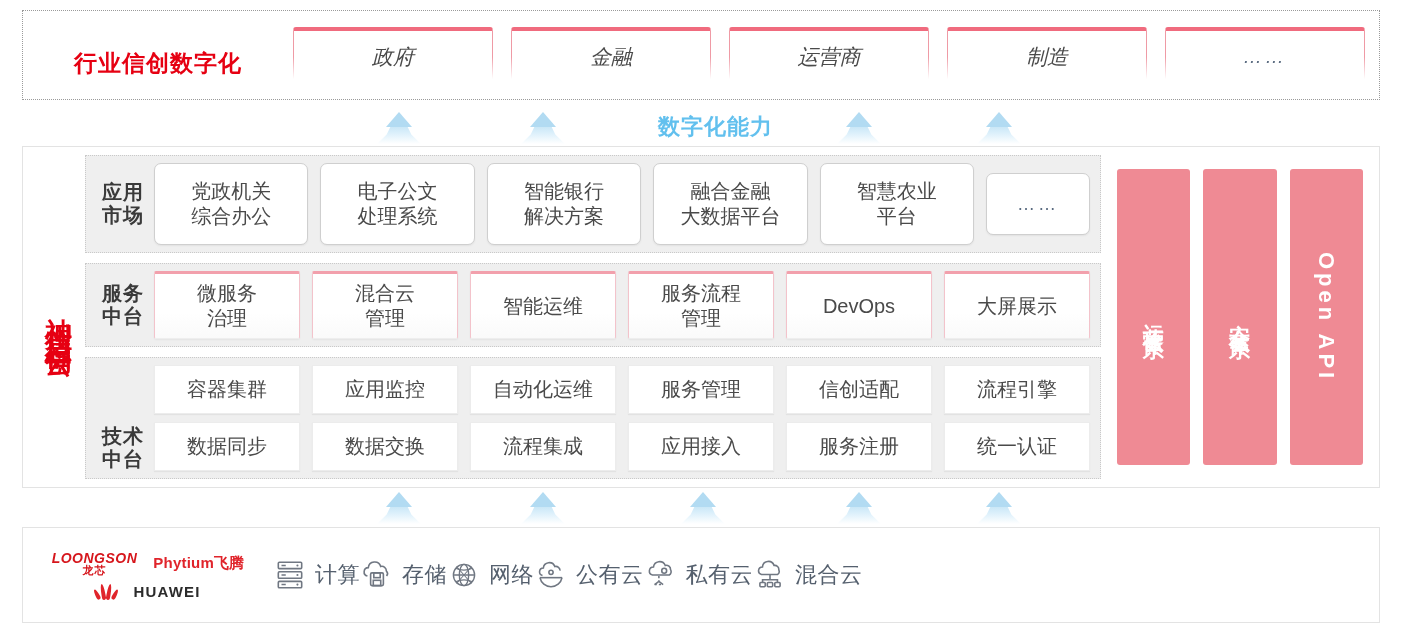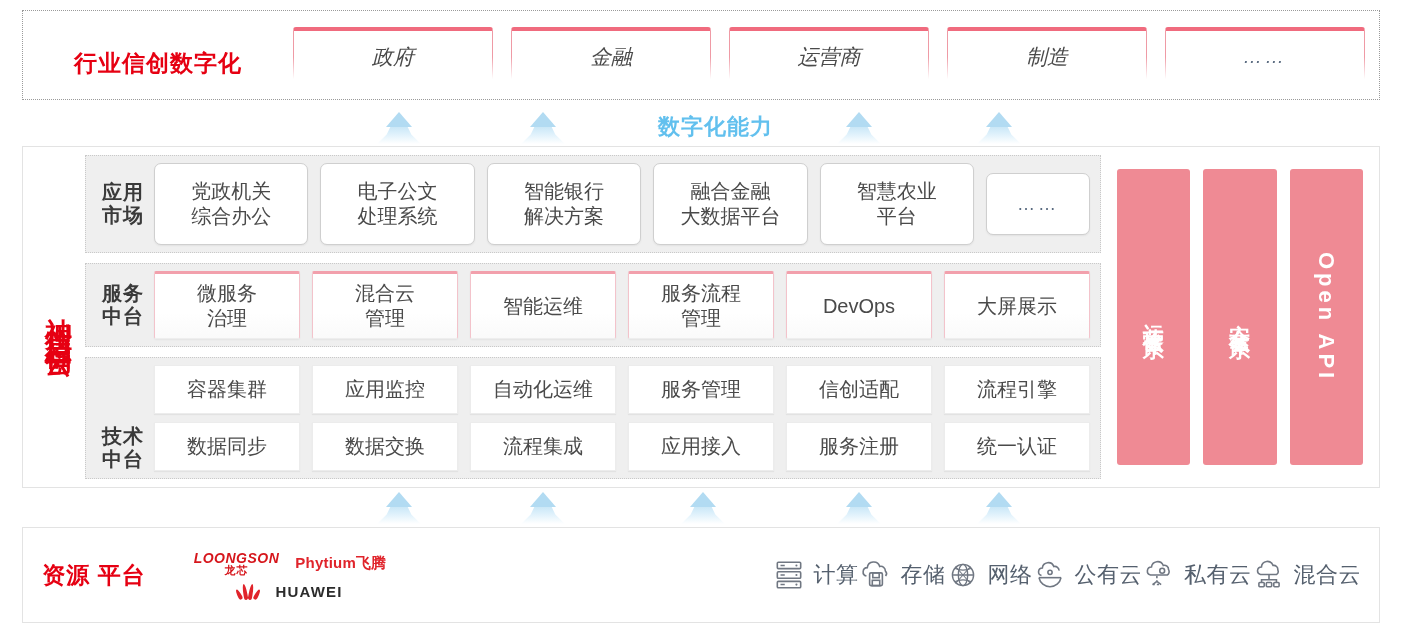--- a/index.html
+++ b/index.html
@@ -186,21 +186,21 @@
   .huawei-mark i {
     position: absolute; bottom: 0; width: 4px; background: #e0242b;
     border-radius: 50% 50% 2px 2px / 70% 70% 2px 2px; display: block;
   }
   .huawei-mark i:nth-child(1) { left: 0;  height: 11px; transform: rotate(-28deg); }
   .huawei-mark i:nth-child(2) { left: 6px;  height: 16px; transform: rotate(-10deg); }
   .huawei-mark i:nth-child(3) { left: 12px; height: 16px; transform: rotate(10deg); }
   .huawei-mark i:nth-child(4) { left: 18px; height: 11px; transform: rotate(28deg); }
   .huawei-txt { font-size: 15px; font-weight: bold; color: #2b2b2b; letter-spacing: 1.2px; }
 
-  .res-items { flex: 1; display: flex; align-items: center; justify-content: flex-end; padding-right: 18px; }
+  .res-items { flex: 1; display: flex; align-items: center; justify-content: flex-start; padding-right: 18px; }
   .res-item { display: flex; align-items: center; gap: 8px; }
   .res-item .ico { width: 34px; height: 34px; flex: none; color: #707782; }
   .res-item .ico svg { display: block; width: 34px; height: 34px; }
   .res-item .name { font-size: 22px; color: #55606e; letter-spacing: 0.5px; }
 </style>
 </head>
 <body>
 
 <div class="page">
 
@@ -346,22 +346,20 @@
         <div class="stem"></div>
         <div class="head"></div>
       </div>
     <div class="arrow" style="left:977px">
         <div class="stem"></div>
         <div class="head"></div>
       </div>
   </div>
 
   <div class="resource-panel">
-    <div class="res-title">资源
-平台</div>
 
     <div class="brands">
       <div class="brand-row">
         <div class="loongson">
           <span class="en">LOONGSON</span>
           <span class="cn">龙芯</span>
         </div>
         <div class="phytium">Phytium飞腾</div>
       </div>
       <div class="brand-row huawei-row">

